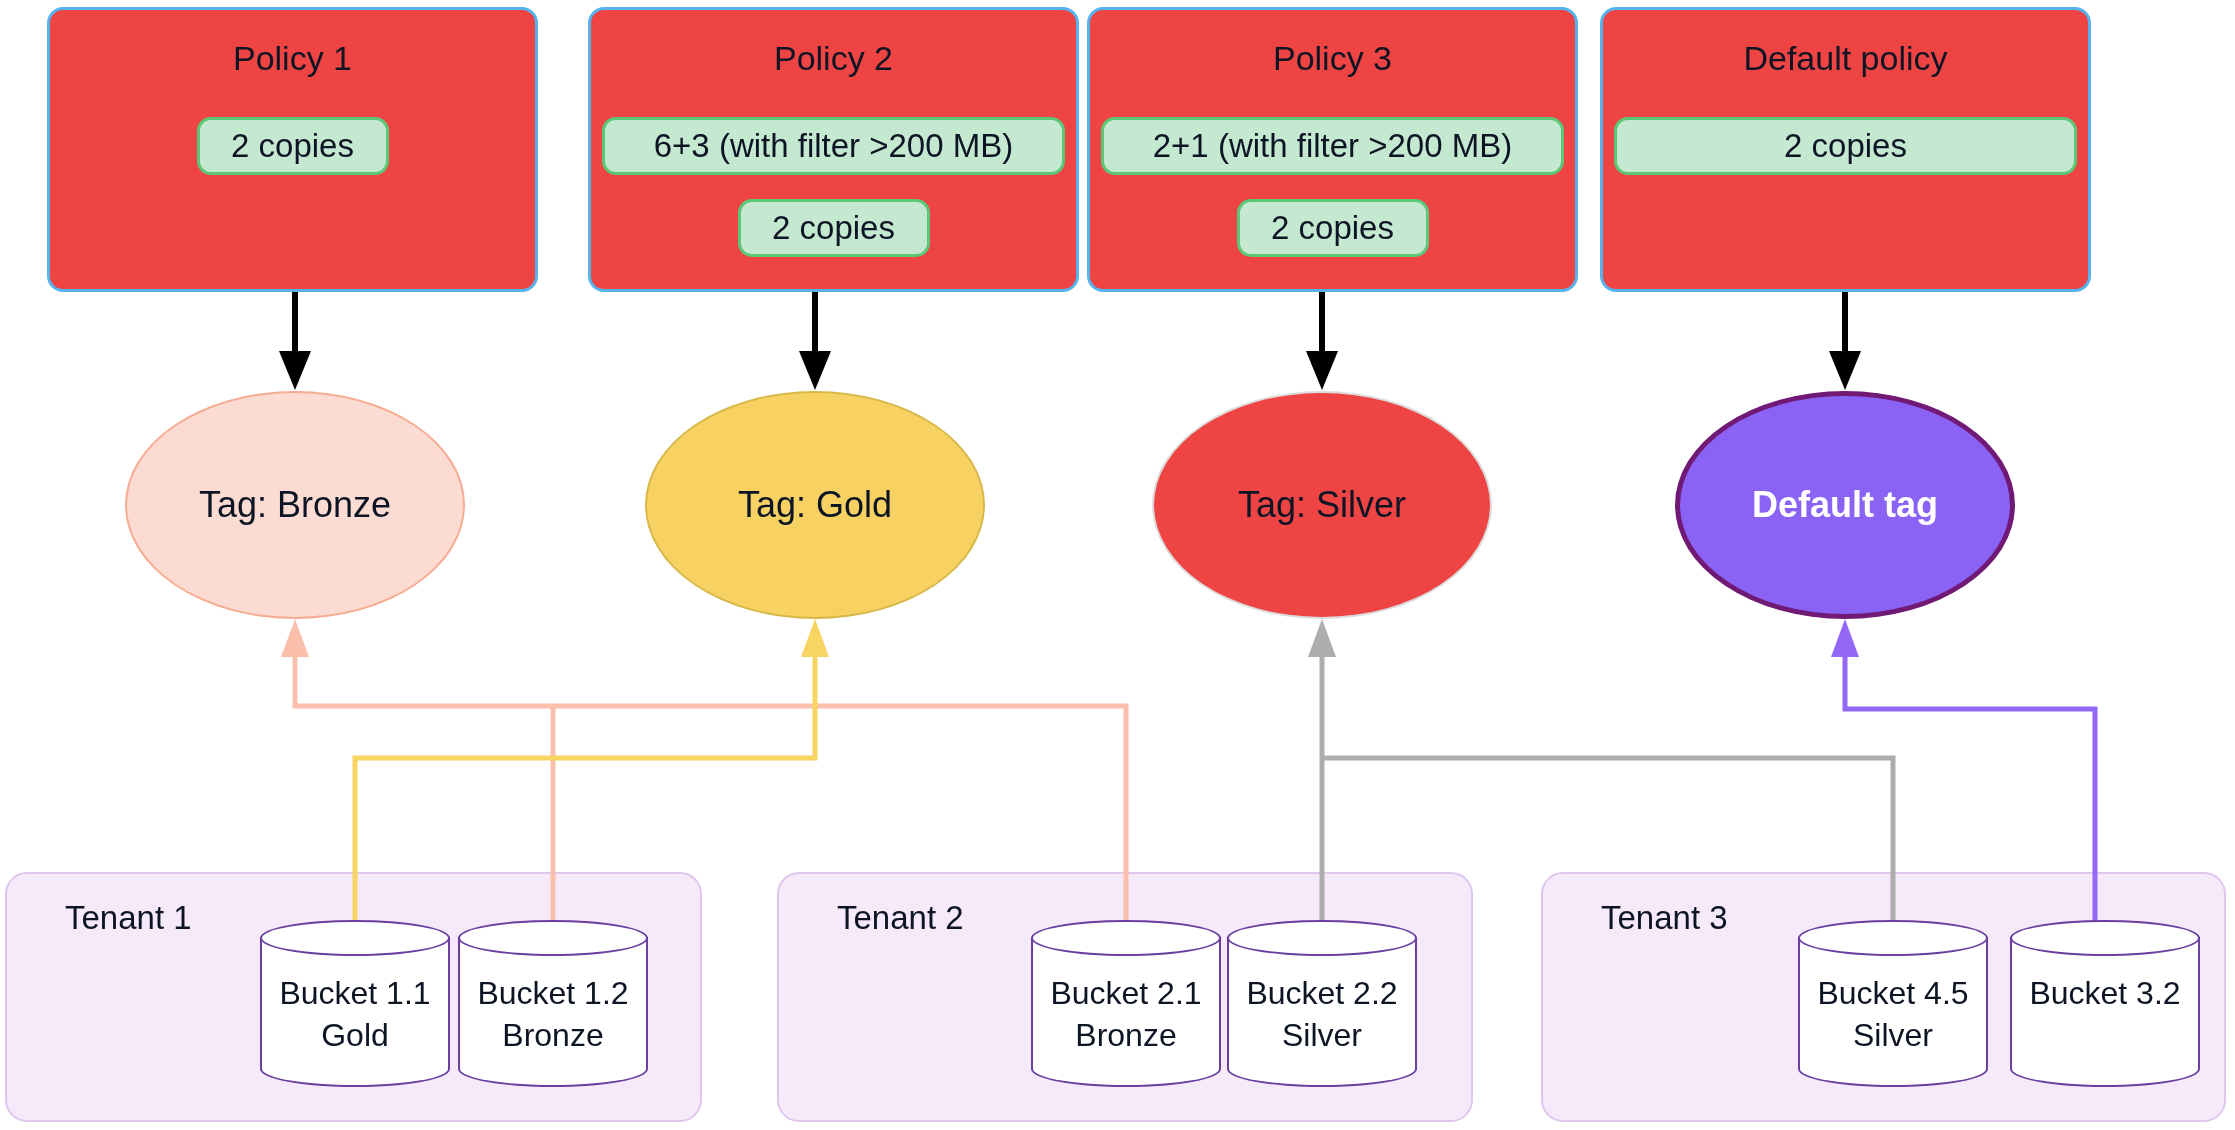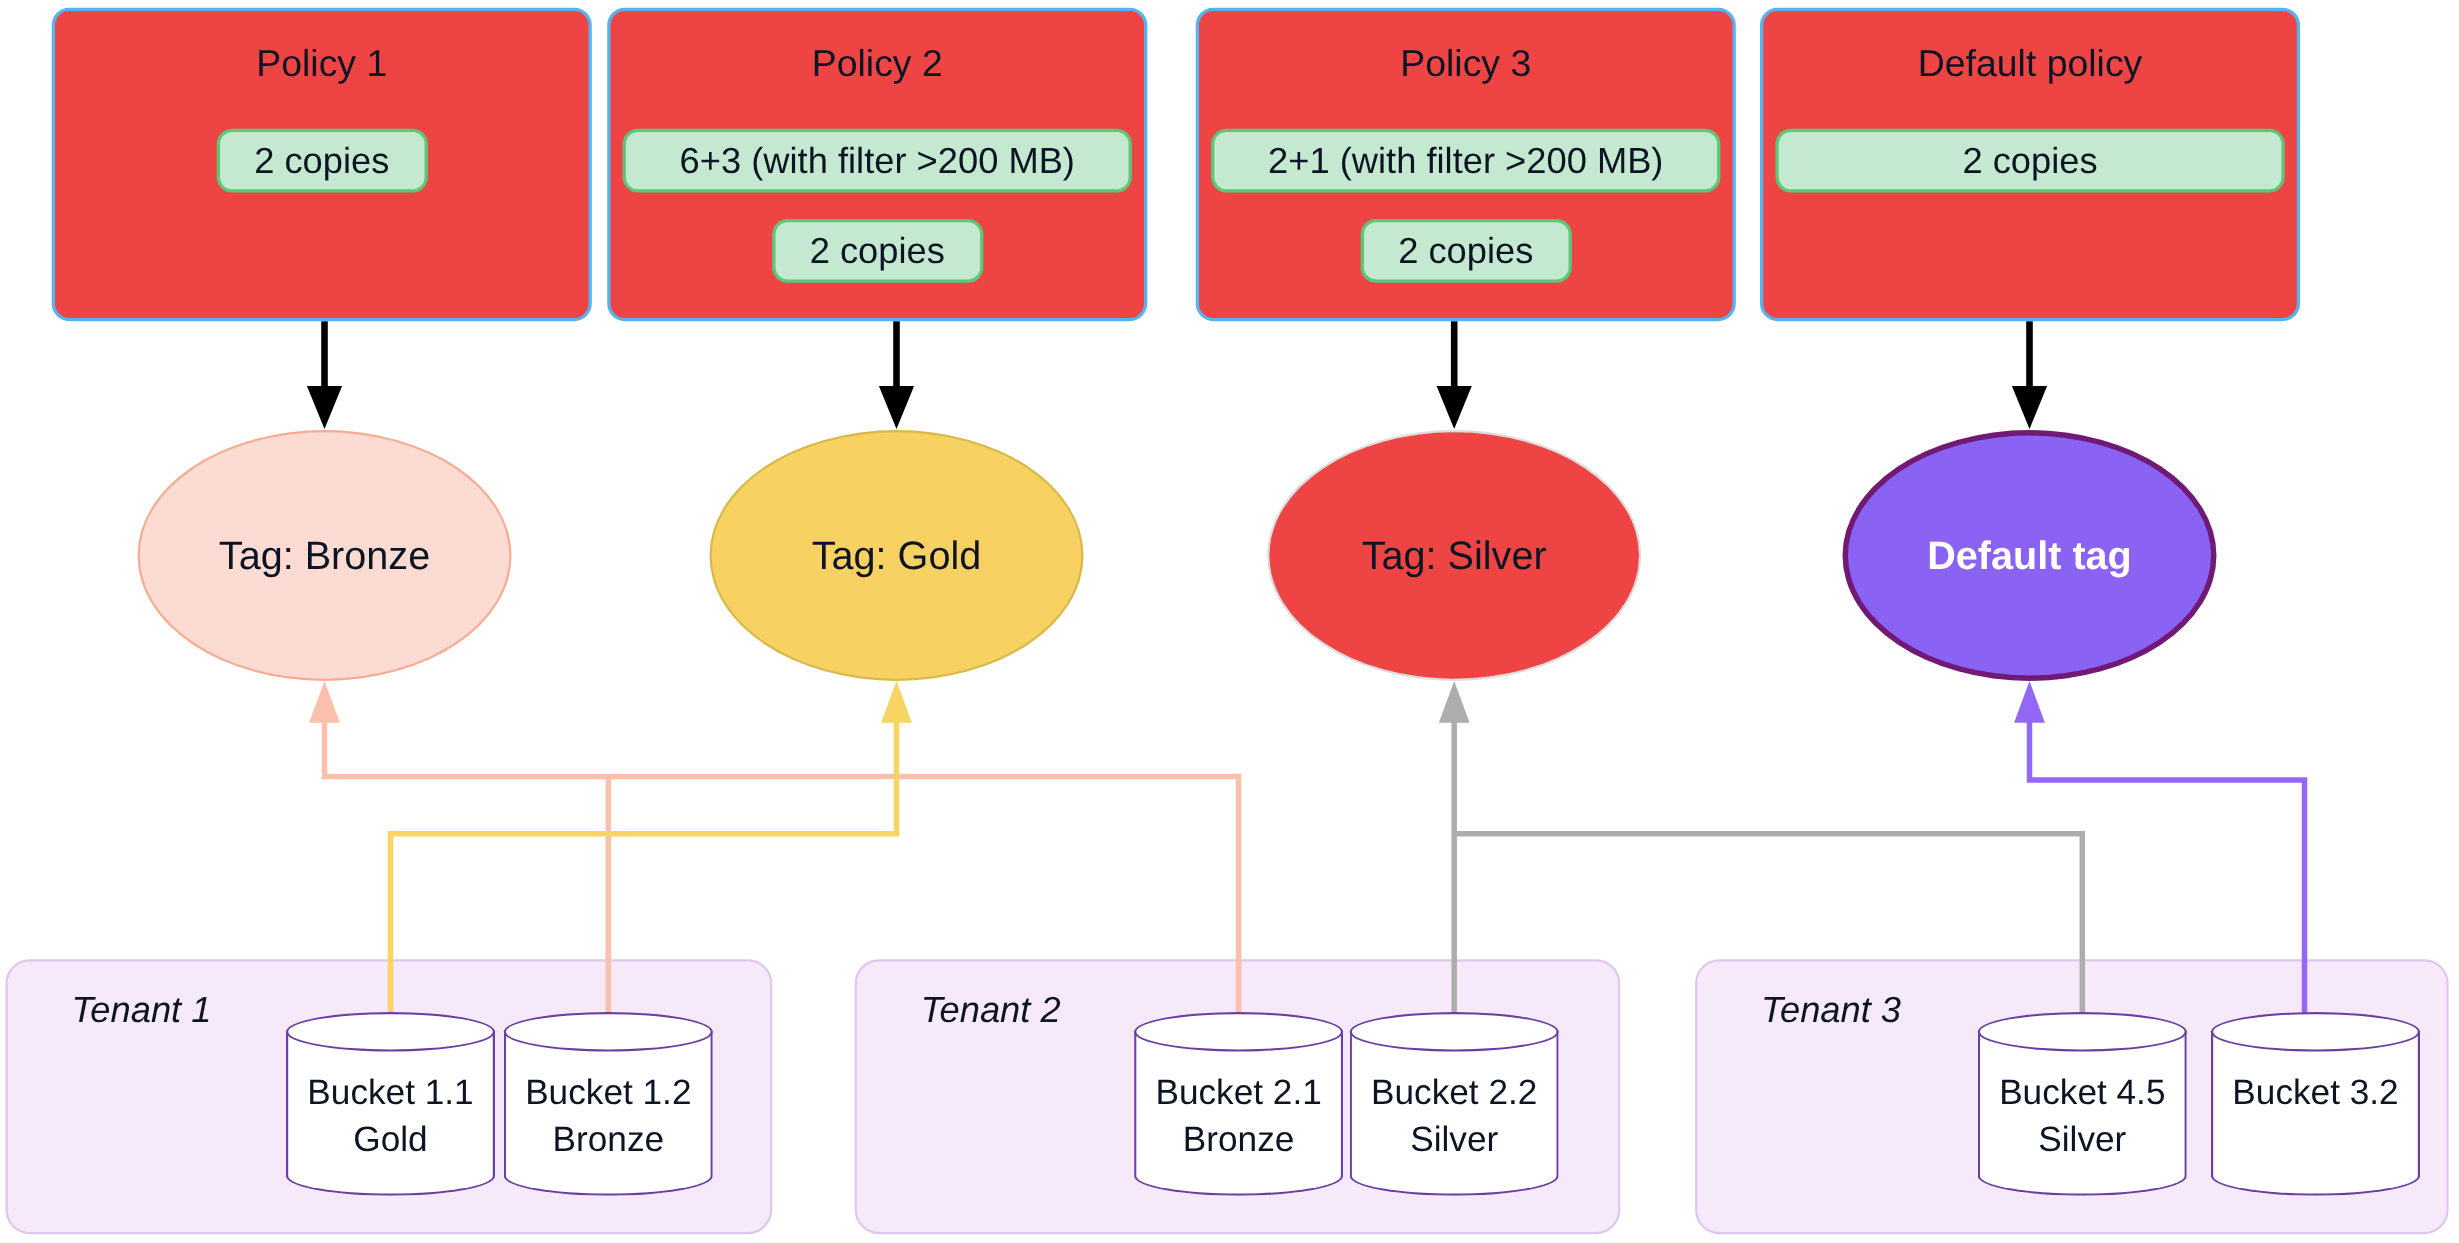--- a/index.html
+++ b/index.html
@@ -43,21 +43,21 @@
   .tag.silver{left:1152px;background:#ef4444;border:2px solid #dcdcdc;}
   .tag.default{left:1675px;background:#8a63f5;border:5px solid #701a75;color:#ffffff;font-weight:bold;}
   
   .tenant{
     position:absolute;top:872px;height:250px;
     background:#f6e9fa;border:2px solid #e0c6ec;border-radius:22px;
     box-sizing:border-box;
   }
   .tenant .tname{
     position:absolute;left:58px;top:22px;height:44px;line-height:44px;
-    font-size:33px;color:#0d1524;white-space:nowrap;font-style:italic;
+    font-size:33px;color:#0d1524;white-space:nowrap;
   }
   
   .bucket{position:absolute;top:920px;width:226px;height:167px;}
   .bucket .cyl-body{
     position:absolute;left:0;top:17px;width:190px;height:150px;
     background:#ffffff;border:2px solid #6a3fa0;border-top:none;
     border-radius:0 0 95px 95px / 0 0 18px 18px;box-sizing:border-box;
   }
   .bucket .cyl-cap{
     position:absolute;left:0;top:0;width:190px;height:36px;
@@ -120,21 +120,21 @@
       <path d="M1845 292 L1845 355" stroke="#000" stroke-width="6" fill="none"></path>
       <polygon points="1829,351 1861,351 1845,390" fill="#000"></polygon>
     </g>
   </svg>
 
   <div class="policy" style="left:47px;">
     <div class="title">Policy 1</div>
     <div class="pill first narrow">2 copies</div>
   </div>
 
-  <div class="policy" style="left:552px;text-align:center;">
+  <div class="policy" style="left:588px;text-align:center;">
     <div class="title">Policy 2</div>
     <div class="pill first wide">6+3 (with filter &gt;200 MB)</div>
     <div class="pill second narrow">2 copies</div>
   </div>
 
   <div class="policy" style="left:1087px;">
     <div class="title">Policy 3</div>
     <div class="pill first wide">2+1 (with filter &gt;200 MB)</div>
     <div class="pill second narrow">2 copies</div>
   </div>

